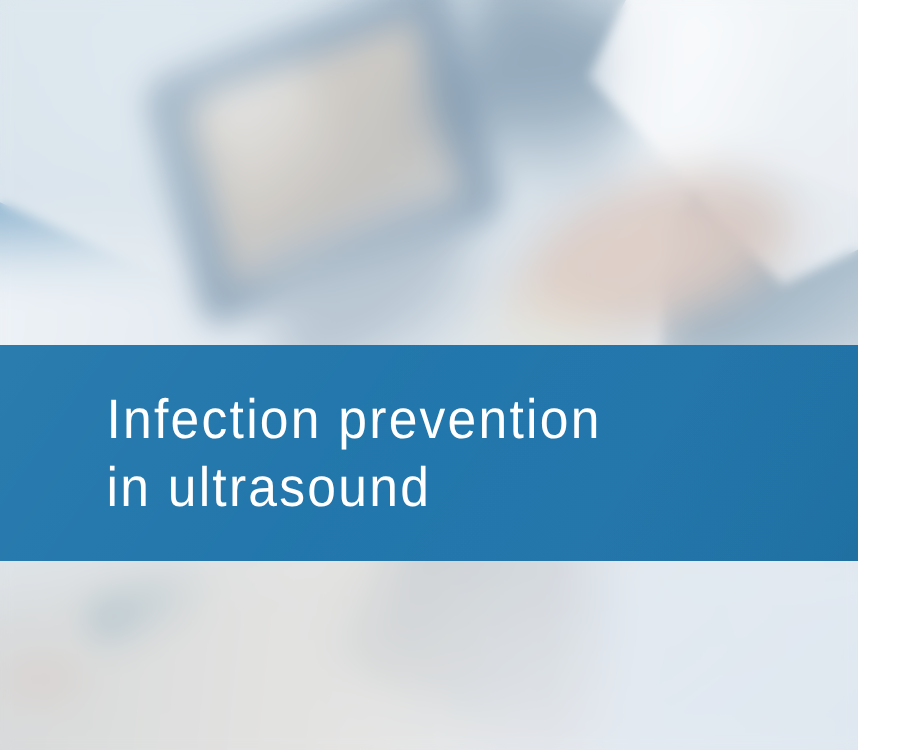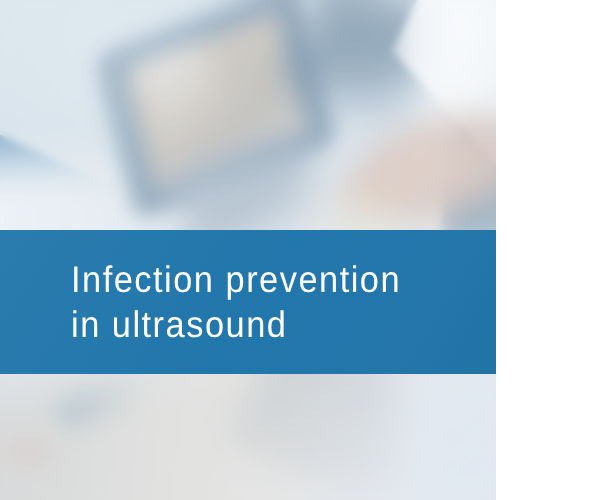--- a/index.html
+++ b/index.html
@@ -8,21 +8,21 @@
     padding: 0;
     background: #ffffff;
   }
   body {
     font-family: "Liberation Sans", sans-serif;
   }
 
   
   .banner-card {
     position: relative;
-    width: 496px;
+    width: 572px;
     height: 500px;
     overflow: hidden;
     background: #dbe4eb;
   }
 
   
   .photo-bg {
     position: absolute;
     inset: 0;
     overflow: hidden;

